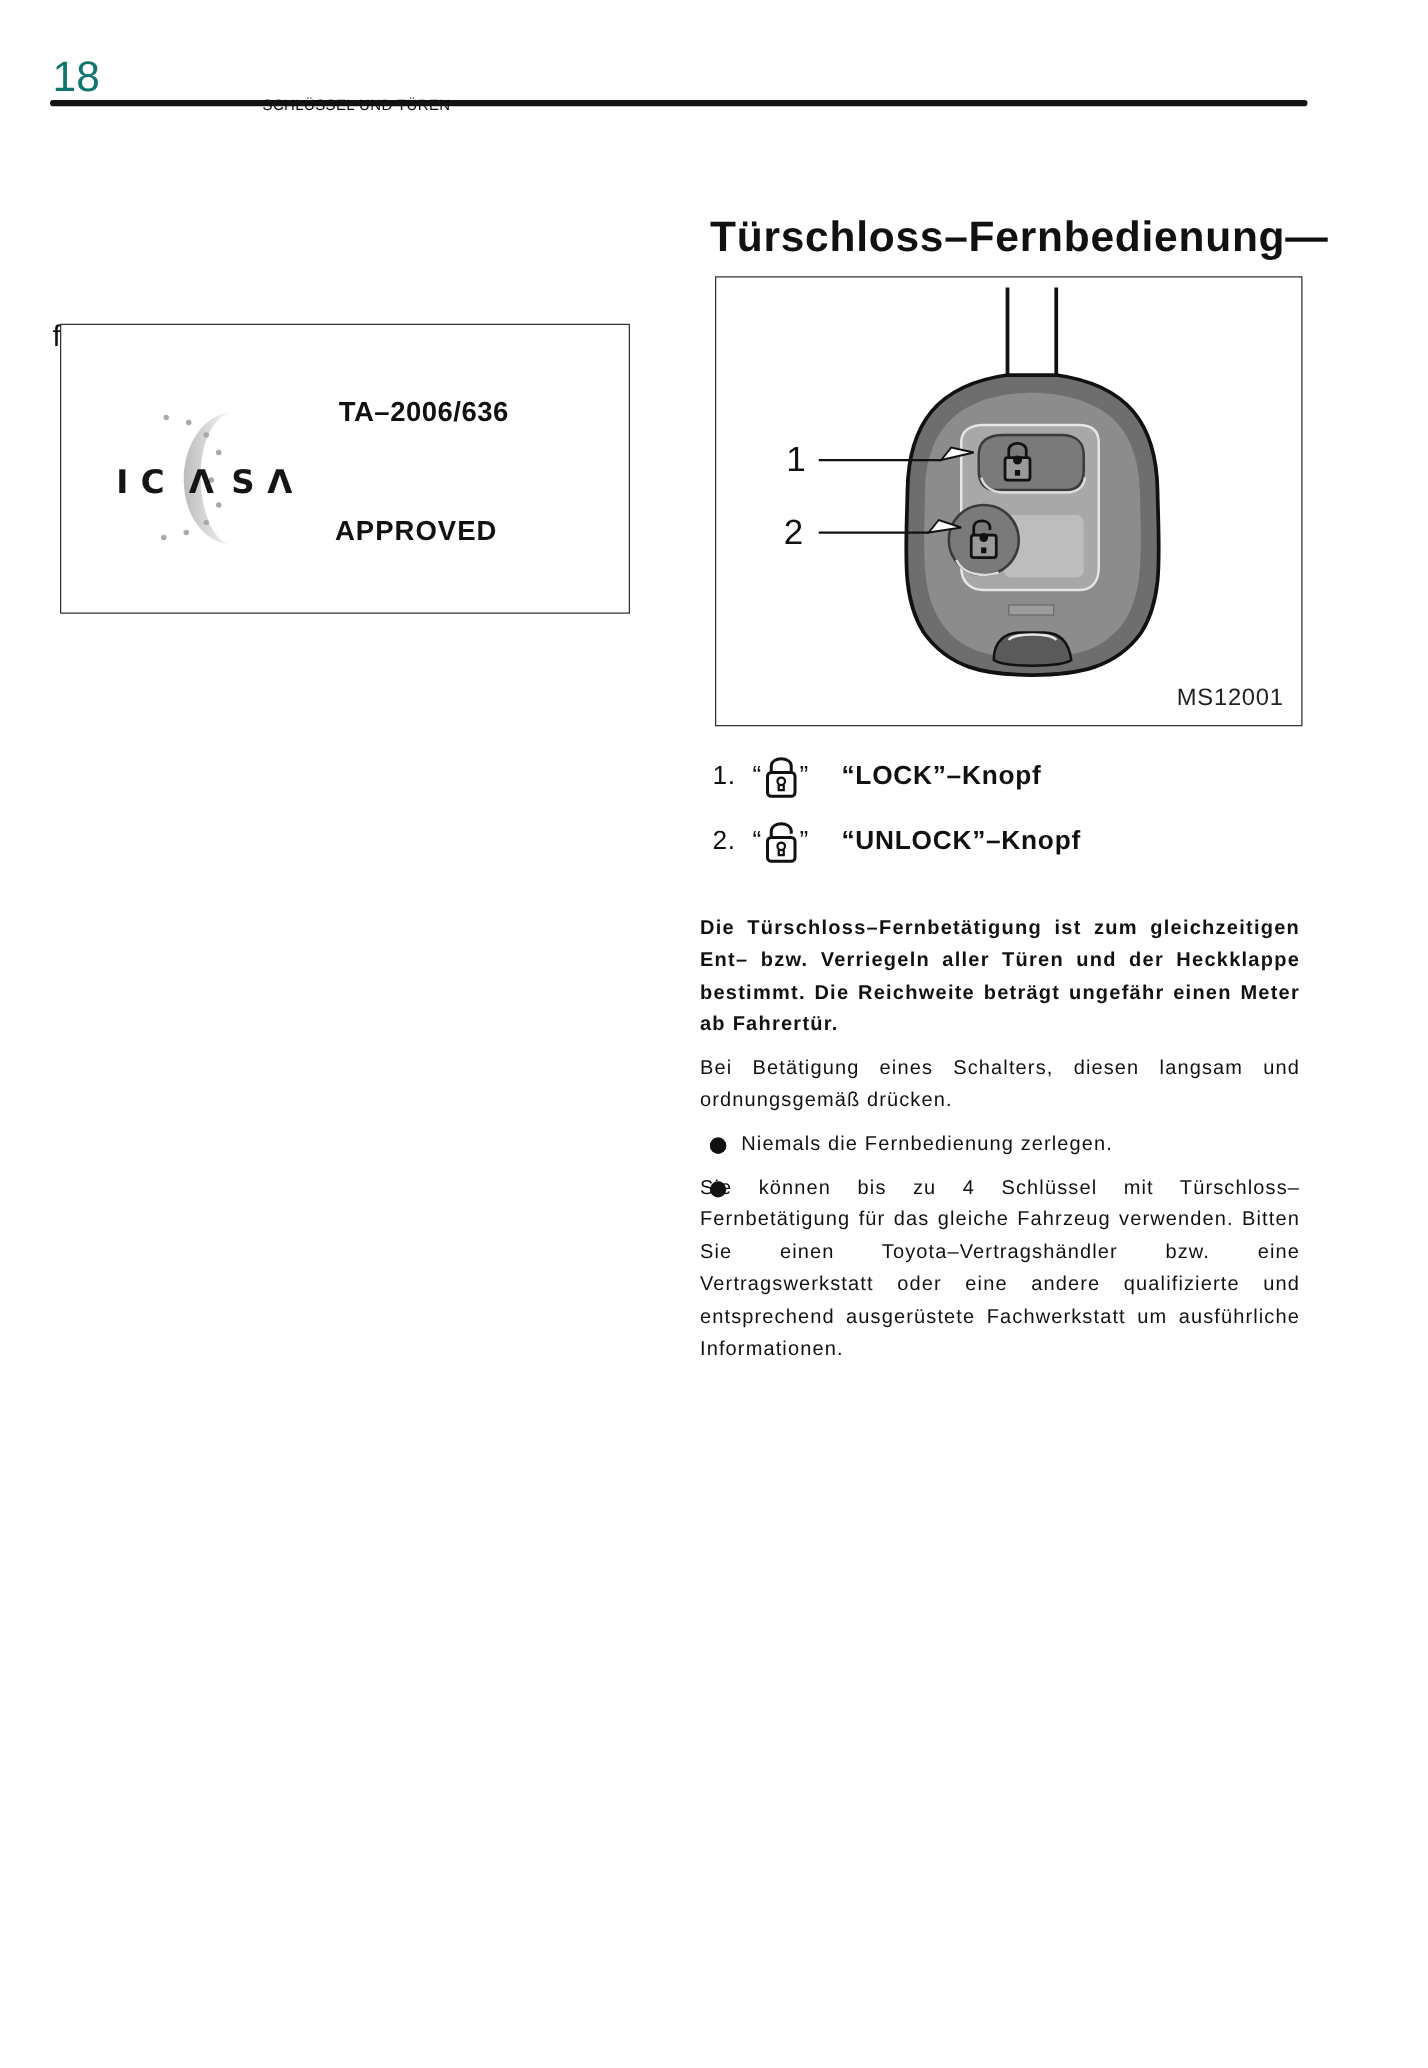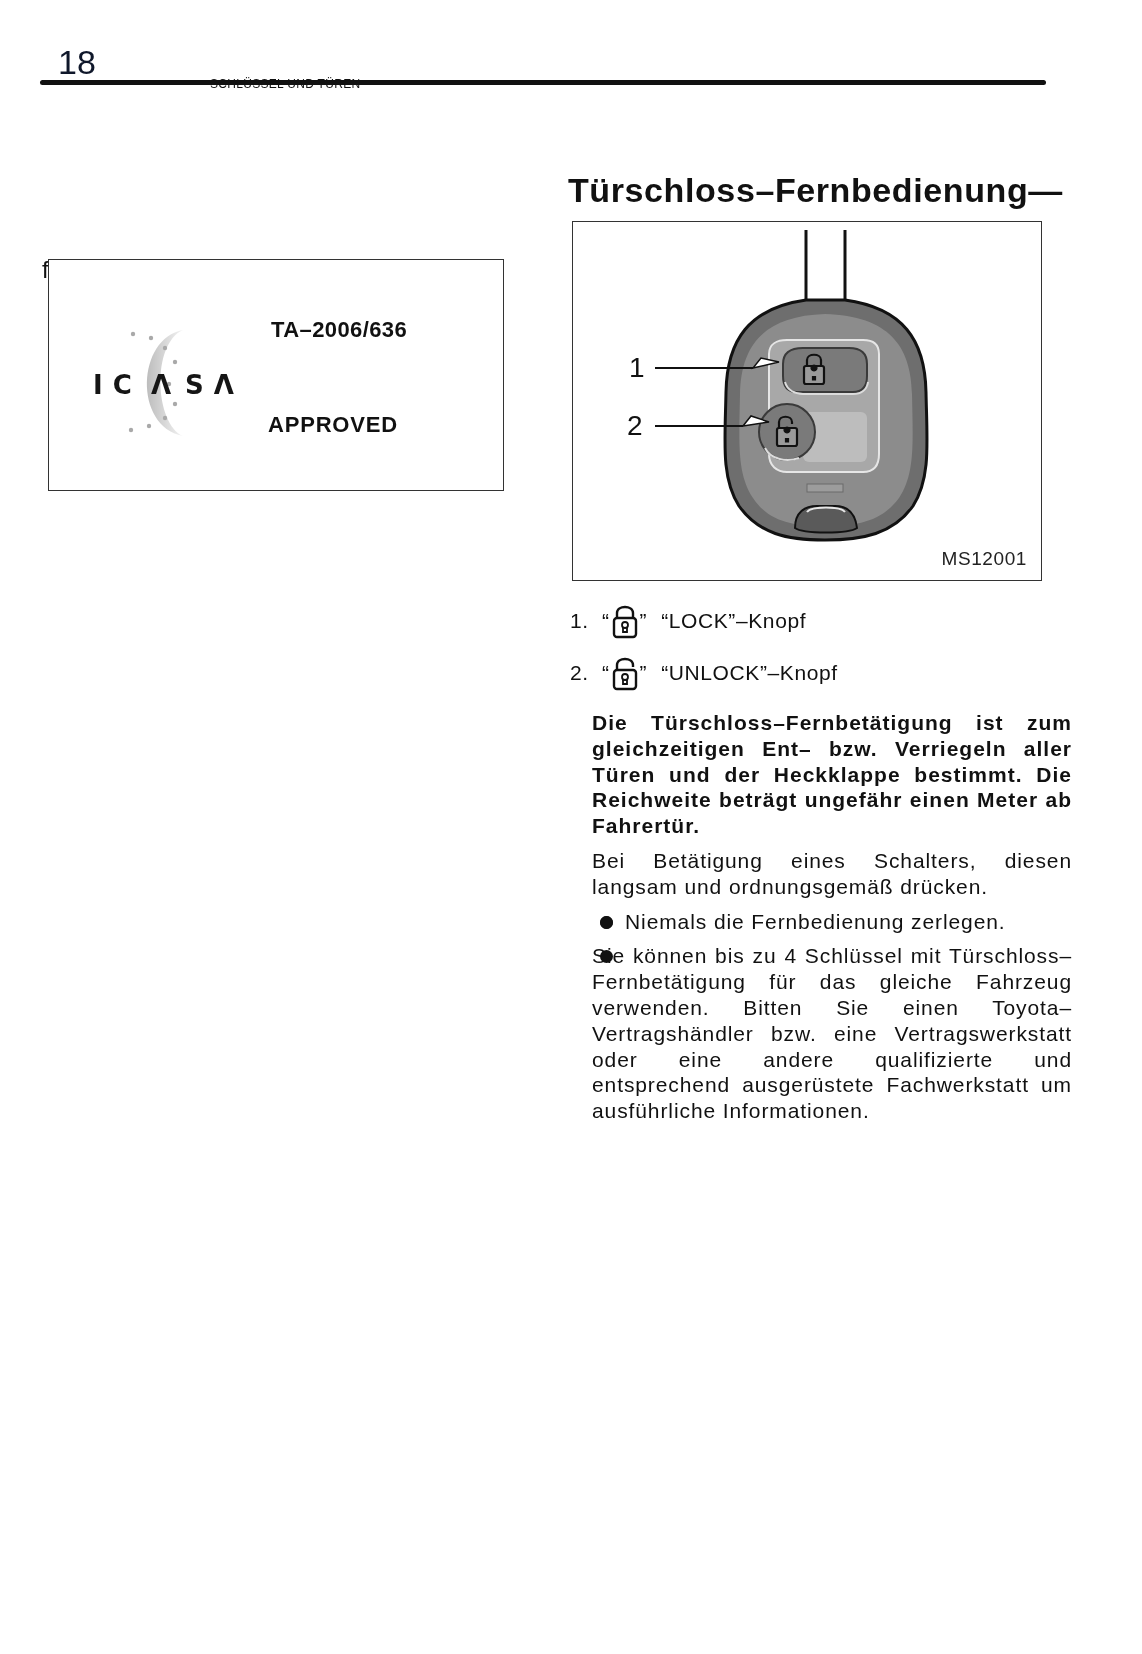--- a/index.html
+++ b/index.html
@@ -3,21 +3,21 @@
 <meta charset="utf-8">
 <style>
   html, body { margin: 0; padding: 0; background: #ffffff; }
   body {
     width: 1142px; height: 1654px; position: relative; overflow: hidden;
     font-family: "Liberation Sans", sans-serif; color: #111111;
   }
   .abs { position: absolute; }
 
   
-  .page-num { left: 42px; top: 42px; font-size: 34px; line-height: 40px; color: #0f172a; margin-left: 16px; }
+  .page-num { left: 42px; top: 42px; font-size: 34px; line-height: 40px; color: #0f766e; }
   .running-title { left: 210px; top: 50px; font-size: 12px; line-height: 24px; letter-spacing: 0.3px; color: #111; margin-top: 22px; }
   .header-rule { left: 40px; top: 80px; width: 1006px; height: 5px; background: #111; border-radius: 3px; }
 
   
   .left-caption { left: 42px; top: 216px; font-size: 24px; line-height: 24px; letter-spacing: 0.6px; margin-top: 42px; }
   .cert-box { left: 48px; top: 259px; width: 456px; height: 232px; border: 1px solid #333; box-sizing: border-box; background: #fff; }
   .cert-logo { position: absolute; left: 36px; top: 68px; width: 160px; height: 110px; }
   .cert-number { position: absolute; left: 222px; top: 57px; font-size: 22px; font-weight: bold; letter-spacing: 0.4px; text-align: center; }
   .cert-status { position: absolute; left: 219px; top: 152px; font-size: 22px; font-weight: bold; letter-spacing: 0.8px; text-align: center; }
 
@@ -25,23 +25,23 @@
   .section-title { left: 568px; top: 174px; font-size: 34px; font-weight: bold; letter-spacing: 0.6px; line-height: 32px; }
   .figure-box { left: 572px; top: 221px; width: 470px; height: 360px; border: 1px solid #333; box-sizing: border-box; background: #fff; }
   .figure-svg { position: absolute; left: 0; top: 0; }
   .figure-code { position: absolute; right: 14px; bottom: 10px; font-size: 19px; letter-spacing: 0.6px; color: #222; }
 
   .legend { left: 570px; width: 478px; font-size: 21px; line-height: 28px; letter-spacing: 0.6px; }
   .legend-row { display: flex; align-items: center; height: 40px; }
   .legend-num { width: 30px; }
   .legend-q { display: inline-block; margin: 0 2px; }
   .legend-icon { display: inline-block; width: 26px; height: 36px; vertical-align: middle; }
-  .legend-text { margin-left: 12px; }
+  .legend-text { margin-left: 24px; font-weight: bold; }
 
-  .body-text { left: 592px; width: 480px; font-size: 21px; line-height: 25.8px; letter-spacing: 0.9px; text-align: justify; }
+  .body-text { left: 560px; width: 480px; font-size: 16px; line-height: 25.8px; letter-spacing: 0.9px; text-align: justify; margin-top: 20px; }
   .para { margin: 0 0 9px 0; }
   .para.bold { font-weight: bold; letter-spacing: 1.0px; }
   .bullets { list-style: none; margin: 0 0 9px 0; padding: 0; }
   .bullets li { position: relative; padding-left: 33px; margin-bottom: 9px; }
   .bullet-dot { position: absolute; left: 8px; top: 7px; width: 13px; height: 13px; border-radius: 50%; background: #111; }
 </style>
 </head>
 <body>
 
 <div class="abs page-num">18</div>

